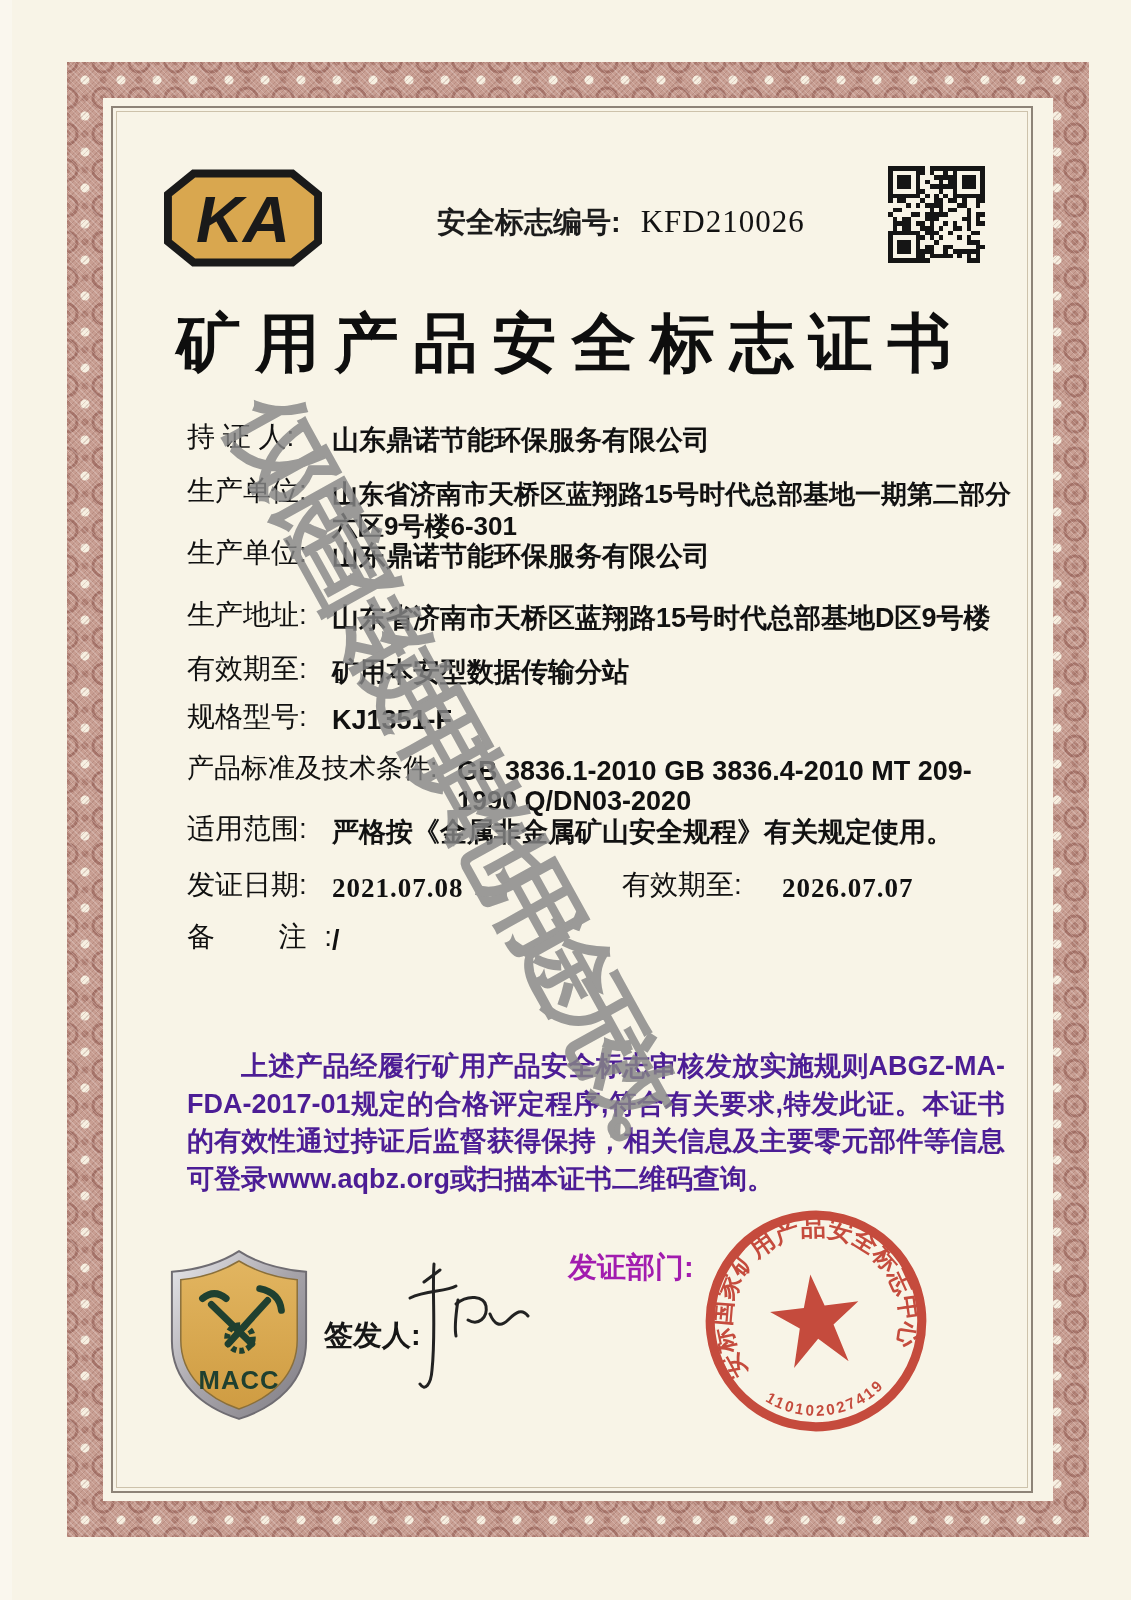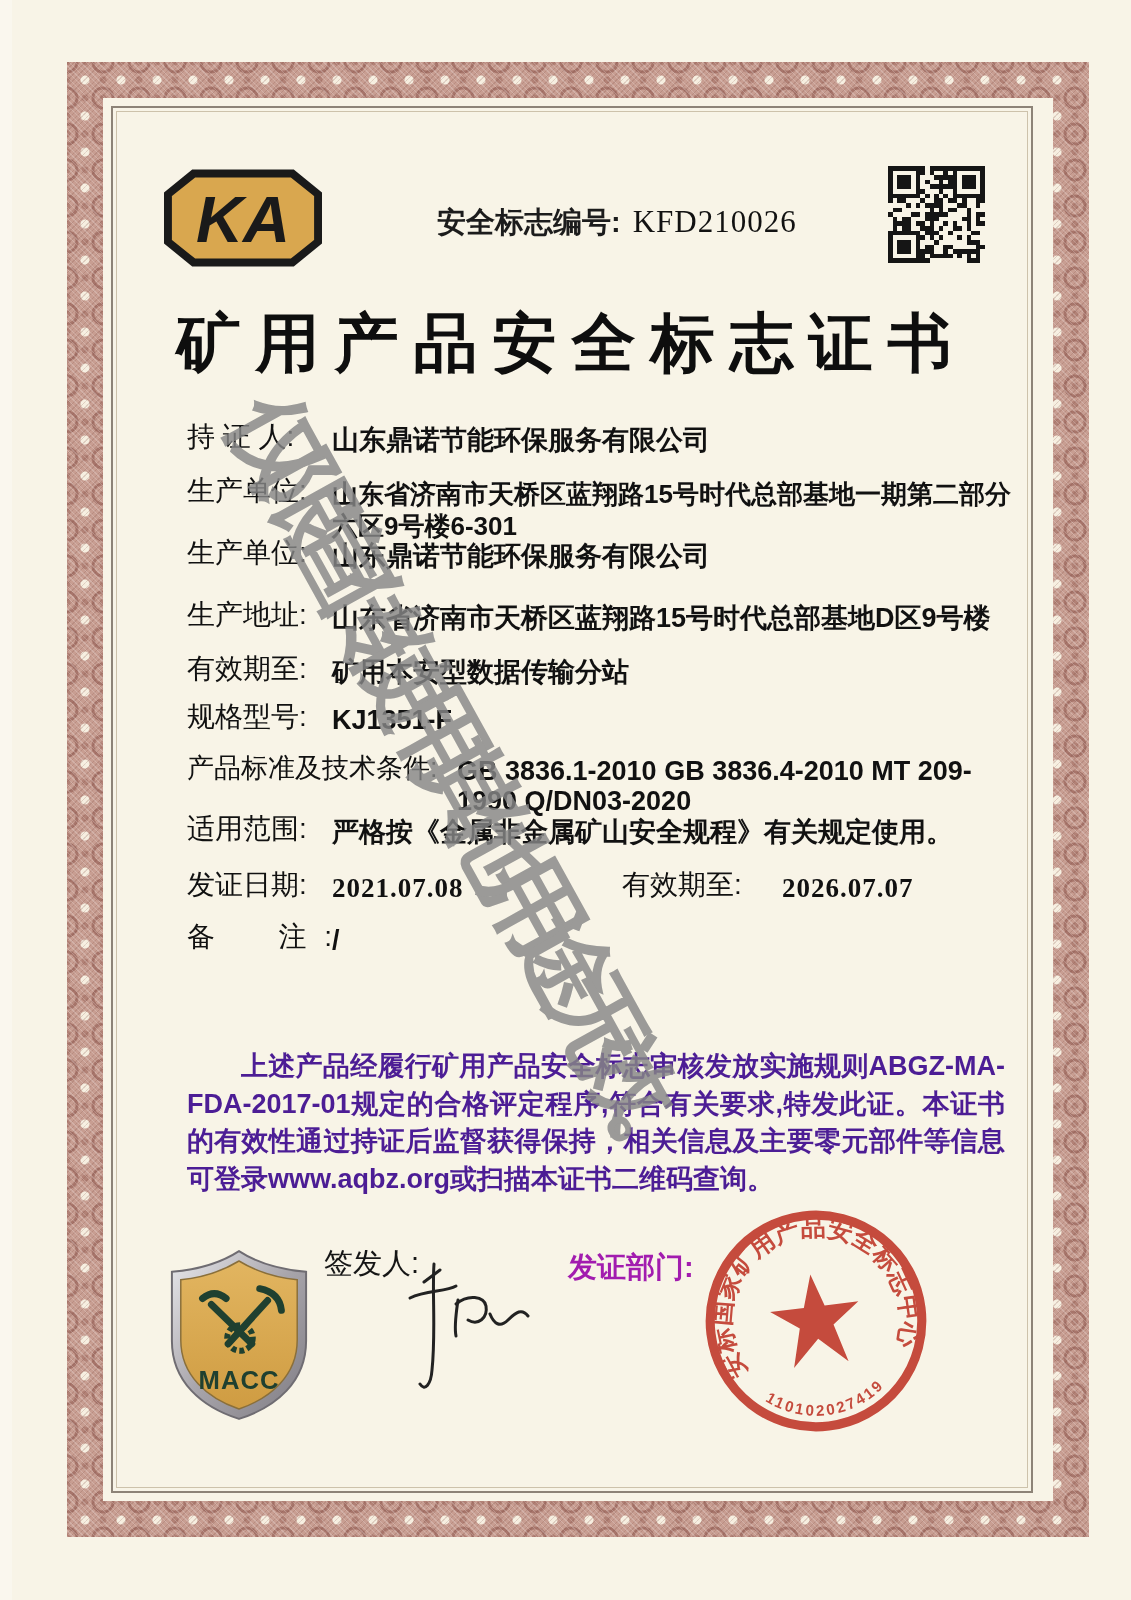--- a/index.html
+++ b/index.html
@@ -26,21 +26,21 @@
   }
   .band-inner{position:absolute;inset:36px;background:#f8f4e7;}
   .inner-rule{
     position:absolute;left:99px;top:106px;right:98px;bottom:107px;
     border:2px solid #8d8377;
     outline:1px solid #cdc2ab;outline-offset:-6px;
     pointer-events:none;
   }
   
   .ka-logo{position:absolute;left:152px;top:168px;width:158px;height:100px;}
-  .cert-no{position:absolute;left:425px;top:203px;display:flex;align-items:baseline;gap:12px;justify-content:flex-end;}
+  .cert-no{position:absolute;left:425px;top:203px;display:flex;align-items:baseline;gap:20px;justify-content:flex-end;}
   .cert-no .lbl{font-size:29px;font-weight:bold;color:#1c1c1c;}
   .cert-no .val{font-size:31px;font-family:"Liberation Serif", serif;color:#121212;letter-spacing:1px;}
   .qr{
     position:absolute;left:876px;top:166px;width:97px;height:97px;
     display:grid;grid-template-columns:repeat(21,1fr);grid-template-rows:repeat(21,1fr);
     background:#f8f4e7;
   }
   .qm{background:transparent;}
   .qm.d{background:#151515;}
   
@@ -70,21 +70,21 @@
   
   .watermark{
     position:absolute;left:298px;top:372px;
     font-size:96px;font-weight:bold;color:#878787;opacity:.82;
     letter-spacing:-30px;white-space:nowrap;
     transform:rotate(61deg);transform-origin:0 0;
     z-index:50;pointer-events:none;
   }
   
   .macc{position:absolute;left:153px;top:1246px;width:148px;height:178px;}
-  .signer{position:absolute;left:312px;top:1244px;font-size:29px;font-weight:normal;color:#161616;}
+  .signer{position:absolute;left:312px;top:1316px;font-size:29px;font-weight:bold;color:#161616;}
   .signature{position:absolute;left:382px;top:1252px;width:150px;height:155px;}
   .dept{position:absolute;left:556px;top:1248px;font-size:29px;font-weight:bold;color:#a21caf;}
   .stamp{position:absolute;left:686px;top:1203px;width:236px;height:236px;transform:rotate(-7deg);opacity:.9;z-index:40;}
 </style>
 </head>
 <body>
 
 <div class="page">
 
   <div class="band">

